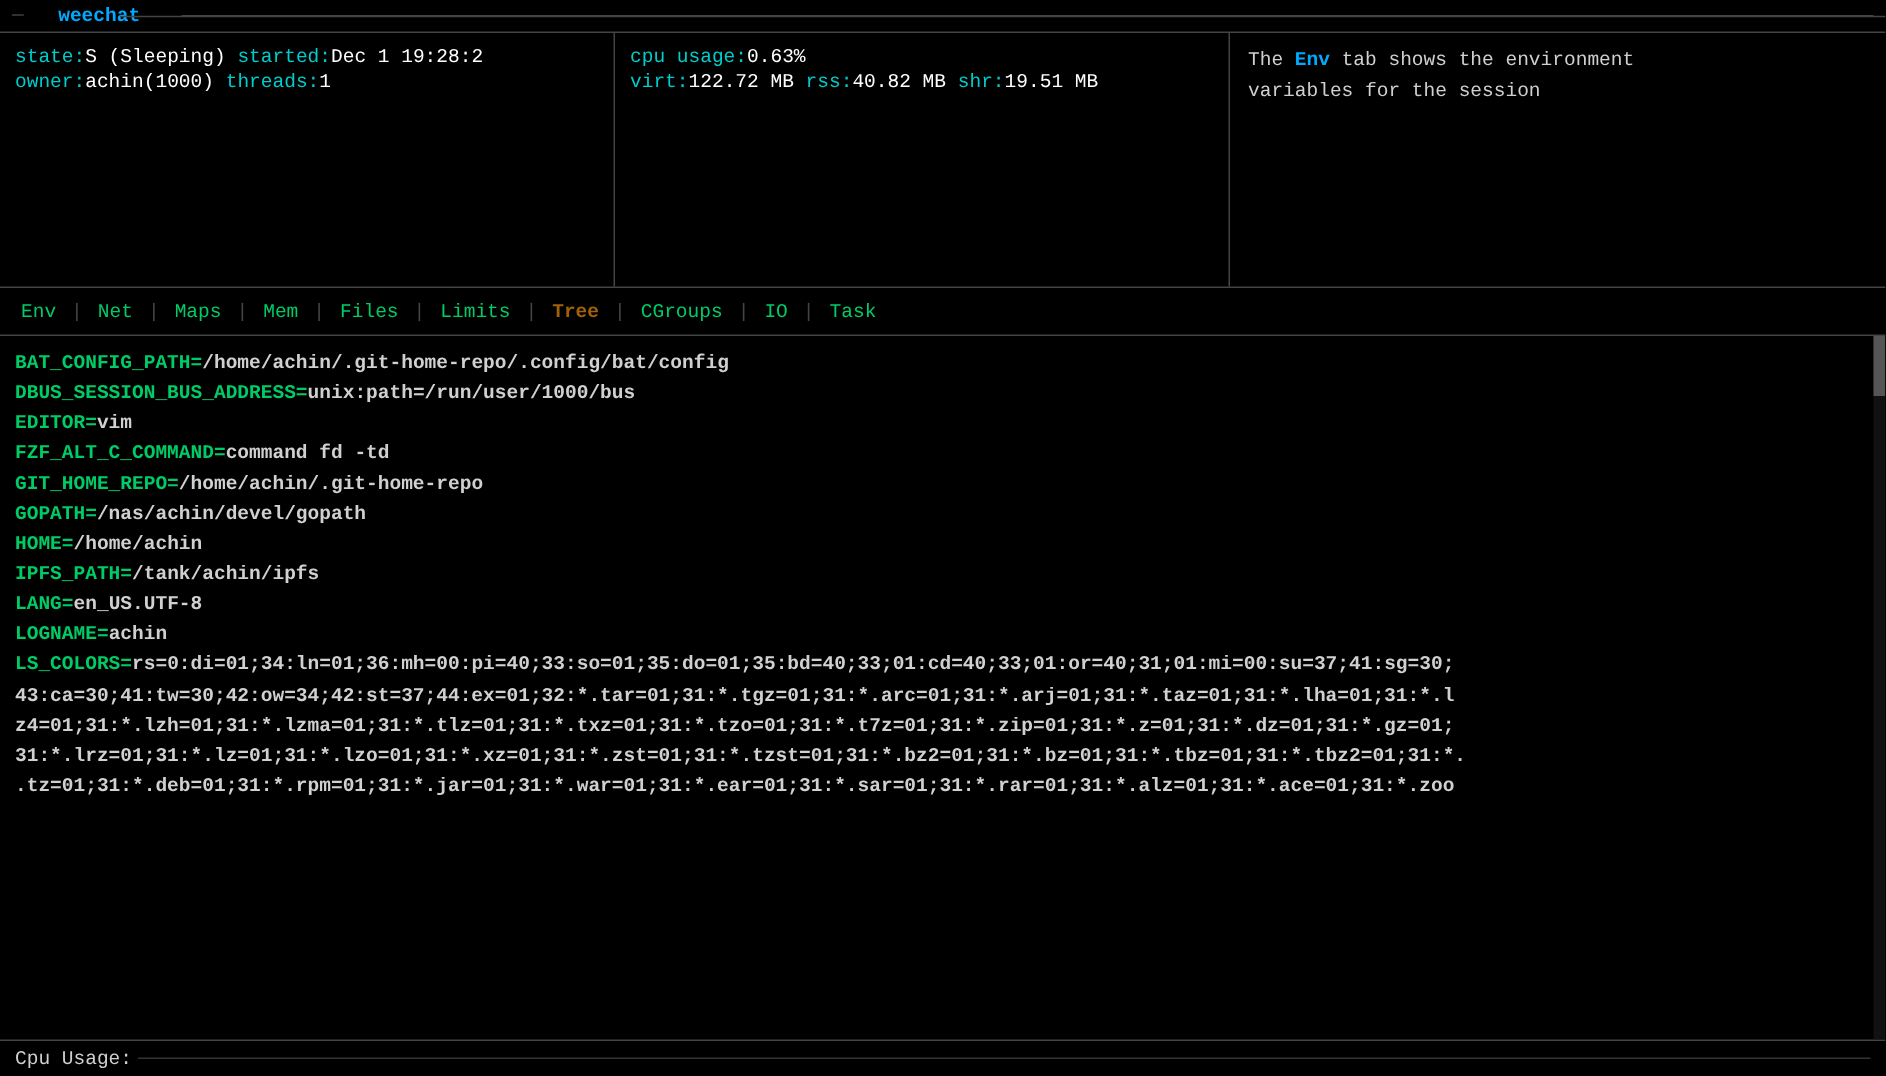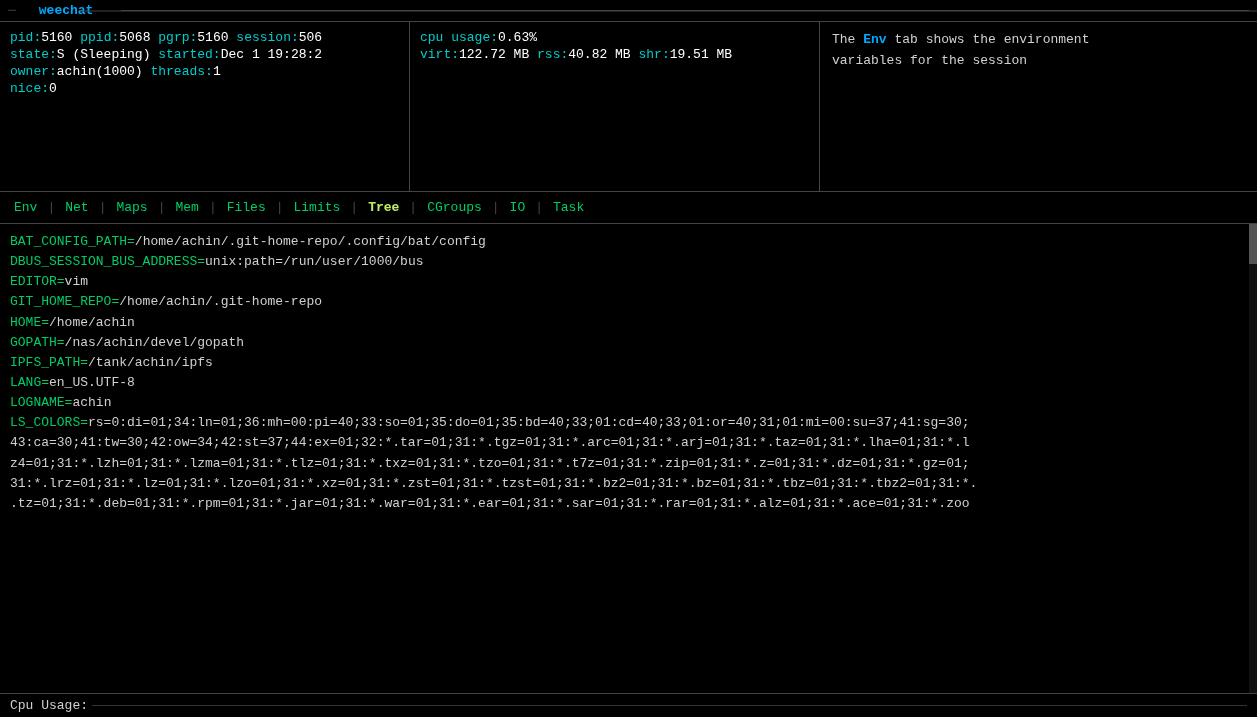--- a/index.html
+++ b/index.html
@@ -97,40 +97,41 @@
       background: #000;
     }
     .tab-item {
       color: #00cc66;
       cursor: pointer;
       padding: 4px 8px;
       font-size: 13px;
       white-space: nowrap;
     }
     .tab-item.active {
-      color: #bef264;
+      color: #a16207;
       font-weight: bold;
     }
     .tab-separator {
       color: #444;
       padding: 0 2px;
     }
 
     
     .main-content {
       height: calc(717px - 22px - 170px - 32px - 24px);
       overflow: hidden;
       padding: 4px 0;
       position: relative;
     }
 
     .env-list {
       padding: 4px 10px;
       overflow-y: hidden;
       height: 100%;
+      font-weight: bold;
     }
 
     .env-row {
       white-space: nowrap;
       line-height: 1.55;
       overflow: hidden;
       text-overflow: ellipsis;
     }
 
     .env-key { color: #00cc66; }
@@ -179,35 +180,26 @@
 
 <div class="title-bar">
   <span class="title-bar-text">weechat</span>
   <div class="title-bar-line"></div>
 </div>
 
 <div class="process-info">
 
   <div class="info-col">
     <div class="info-row">
-      <span class="label-cyan">pid:</span><span class="value-white">5160</span>
-      <span class="label-cyan"> ppid:</span><span class="value-white">5068</span>
-      <span class="label-cyan"> pgrp:</span><span class="value-white">5160</span>
-      <span class="label-cyan"> session:</span><span class="value-white">506</span>
-    </div>
-    <div class="info-row">
       <span class="label-cyan">state:</span><span class="value-white">S (Sleeping)</span>
       <span class="label-cyan"> started:</span><span class="value-white">Dec 1 19:28:2</span>
     </div>
     <div class="info-row">
       <span class="label-cyan">owner:</span><span class="value-white">achin(1000)</span>
       <span class="label-cyan"> threads:</span><span class="value-white">1</span>
-    </div>
-    <div class="info-row">
-      <span class="label-cyan">nice:</span><span class="value-white">0</span>
     </div>
   </div>
 
   <div class="info-col">
     <div class="info-row">
       <span class="label-cyan">cpu usage:</span><span class="value-white">0.63%</span>
     </div>
     <div class="info-row">
       <span class="label-cyan">virt:</span><span class="value-white">122.72 MB</span>
       <span class="label-cyan"> rss:</span><span class="value-white">40.82 MB</span>
@@ -250,27 +242,30 @@
     <div class="env-row">
       <span class="env-key">BAT_CONFIG_PATH=</span><span class="env-value">/home/achin/.git-home-repo/.config/bat/config</span>
     </div>
     <div class="env-row">
       <span class="env-key">DBUS_SESSION_BUS_ADDRESS=</span><span class="env-value">unix:path=/run/user/1000/bus</span>
     </div>
     <div class="env-row">
       <span class="env-key">EDITOR=</span><span class="env-value">vim</span>
     </div>
     <div class="env-row">
+      <span class="env-key">FZF_ALT_C_COMMAND=</span><span class="env-value">command fd -td</span>
+    </div>
+    <div class="env-row">
       <span class="env-key">GIT_HOME_REPO=</span><span class="env-value">/home/achin/.git-home-repo</span>
     </div>
     <div class="env-row">
+      <span class="env-key">GOPATH=</span><span class="env-value">/nas/achin/devel/gopath</span>
+    </div>
+    <div class="env-row">
       <span class="env-key">HOME=</span><span class="env-value">/home/achin</span>
-    </div>
-    <div class="env-row">
-      <span class="env-key">GOPATH=</span><span class="env-value">/nas/achin/devel/gopath</span>
     </div>
     <div class="env-row">
       <span class="env-key">IPFS_PATH=</span><span class="env-value">/tank/achin/ipfs</span>
     </div>
     <div class="env-row">
       <span class="env-key">LANG=</span><span class="env-value">en_US.UTF-8</span>
     </div>
     <div class="env-row">
       <span class="env-key">LOGNAME=</span><span class="env-value">achin</span>
     </div>

